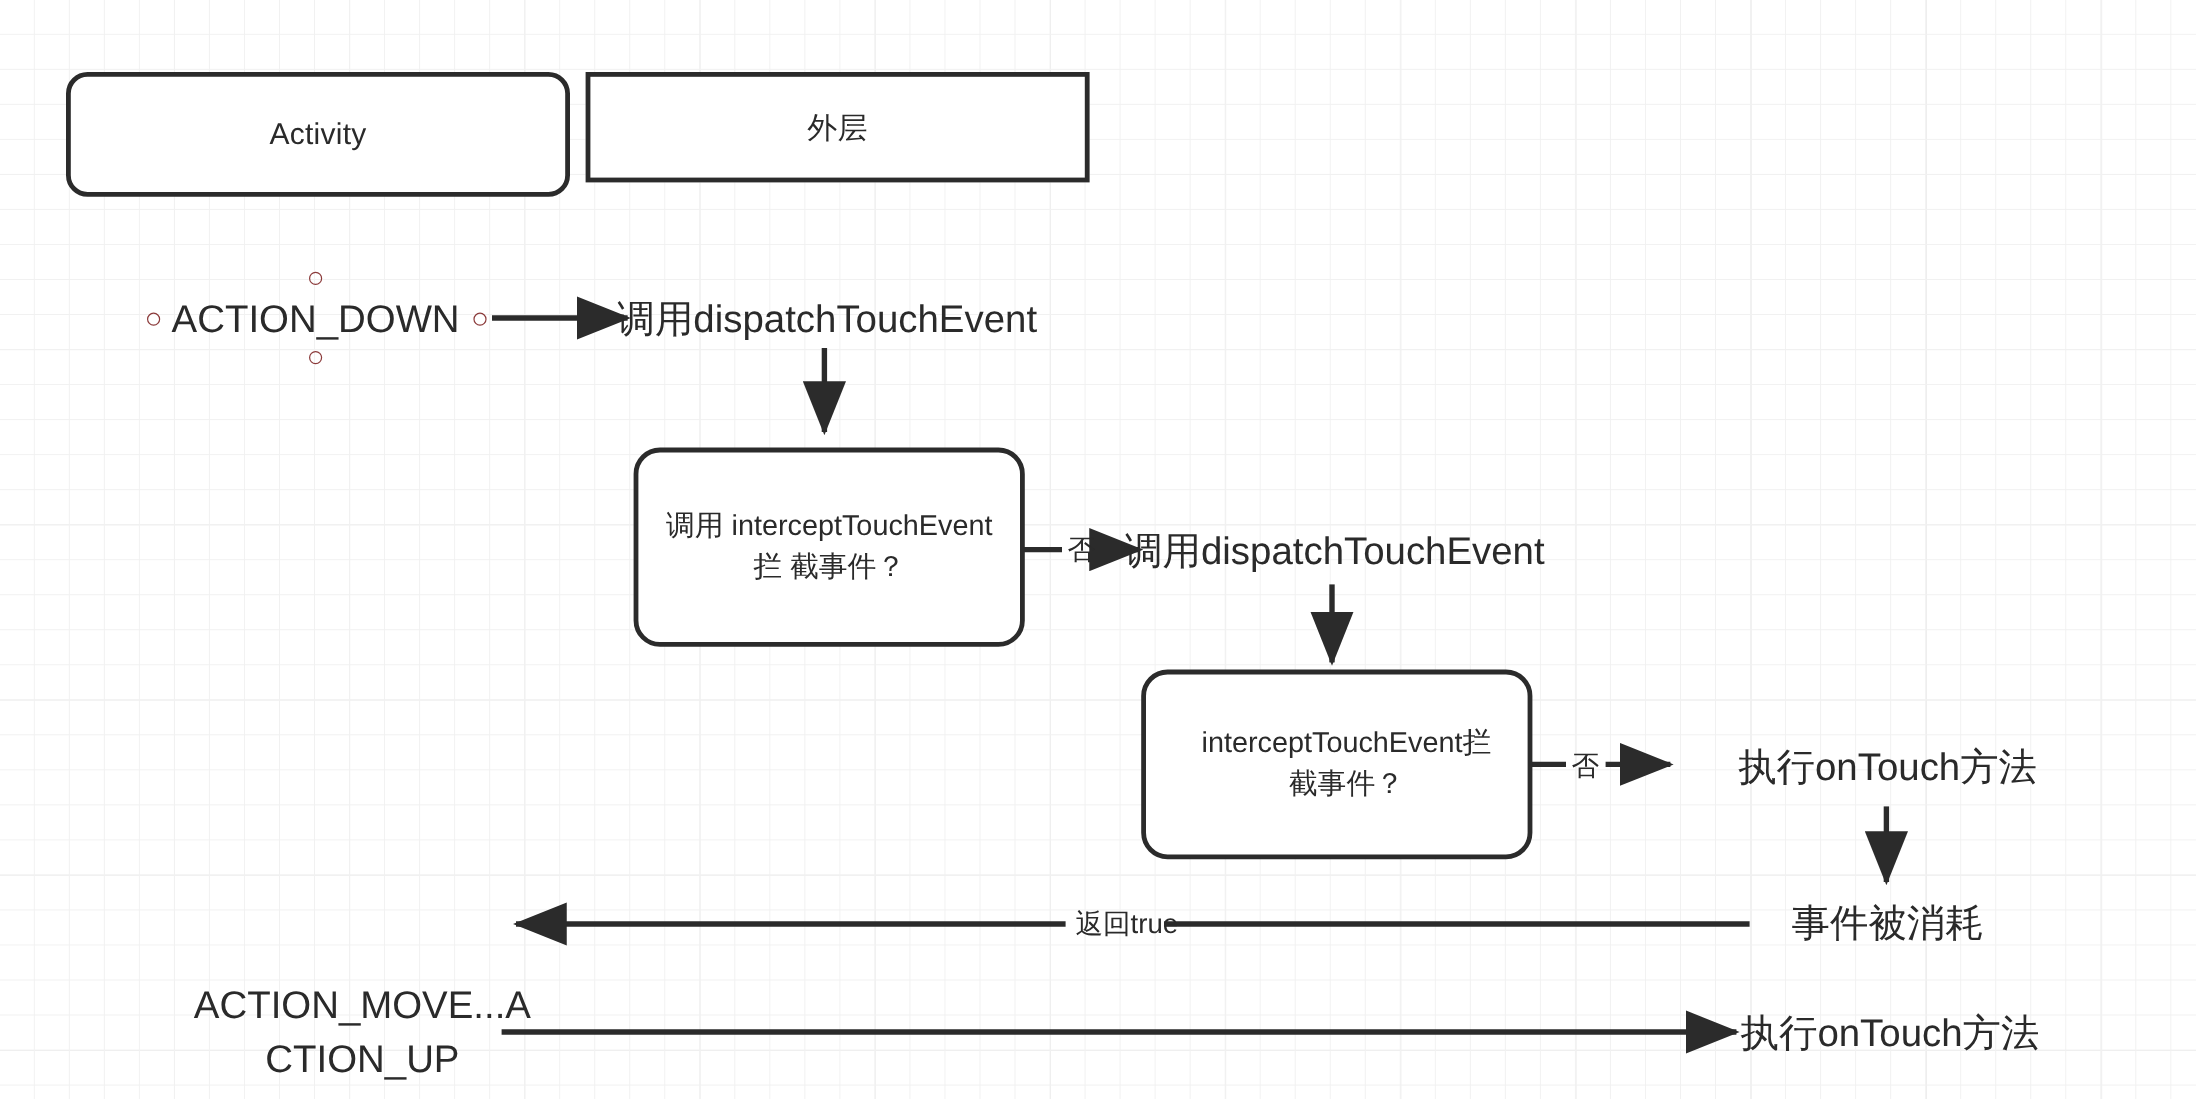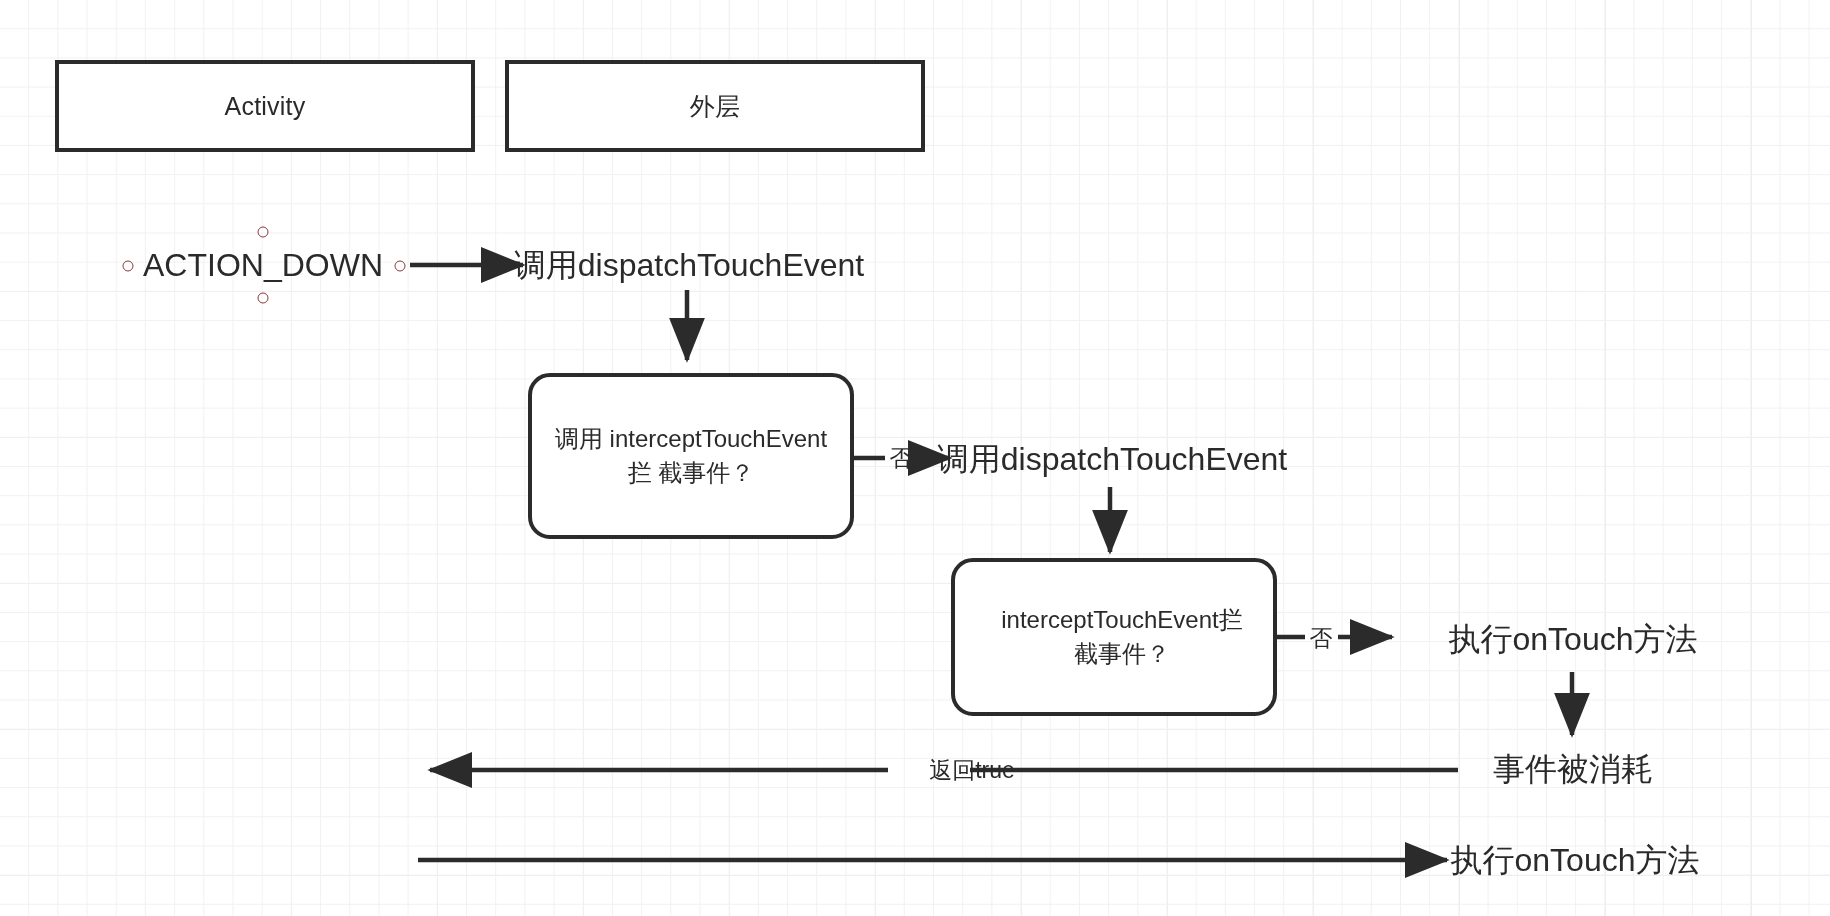--- a/index.html
+++ b/index.html
@@ -124,25 +124,25 @@
     <line x1="1338" y1="637" x2="1392" y2="637" stroke="#2b2b2b" stroke-width="4.5" marker-end="url(#arrowhead)"></line>
 
     <line x1="1572" y1="672" x2="1572" y2="735" stroke="#2b2b2b" stroke-width="4.5" marker-end="url(#arrowhead)"></line>
 
     <line x1="1458" y1="770" x2="970" y2="770" stroke="#2b2b2b" stroke-width="4.5"></line>
     <line x1="888" y1="770" x2="430" y2="770" stroke="#2b2b2b" stroke-width="4.5" marker-end="url(#arrowhead)"></line>
 
     <line x1="418" y1="860" x2="1447" y2="860" stroke="#2b2b2b" stroke-width="4.5" marker-end="url(#arrowhead)"></line>
   </svg>
 
-  <div class="lane" style="left:55px; top:60px; width:420px; height:92px;">
+  <div class="lane" style="left:55px; top:60px; width:420px; height:104px;border-radius:18px;">
     <span>Activity</span>
   </div>
 
-  <div class="lane" style="left:505px; top:60px; width:420px; height:92px;">
+  <div class="lane" style="left:488px; top:60px; width:420px; height:92px;">
     <span>外层</span>
   </div>
 
 
 
   <div class="label" style="left:263px; top:266px;">ACTION_DOWN</div>
 
   <div class="label" style="left:689px; top:266px;">调用dispatchTouchEvent</div>
 
   <div class="decision" style="left:528px; top:373px; width:326px; height:166px;">调用
@@ -152,27 +152,29 @@
   <div class="label" style="left:1112px; top:460px;">调用dispatchTouchEvent</div>
 
   <div class="decision" style="left:951px; top:558px; width:326px; height:158px;padding-left:32px;">interceptTouchEvent拦
 截事件？</div>
 
   <div class="label" style="left:1573px; top:640px;">执行onTouch方法</div>
 
   <div class="label" style="left:1573px; top:770px;">事件被消耗</div>
 
 
+  <div class="label" style="left:302px; top:861px;">ACTION_MOVE...A
+CTION_UP</div>
 
   <div class="label" style="left:1575px; top:861px;">执行onTouch方法</div>
 
   <div class="label small" style="left:901px; top:458px;">否</div>
 
   <div class="label small" style="left:1321px; top:638px;">否</div>
 
-  <div class="label small" style="left:939px; top:770px;margin-left:33px;">返回true</div>
+  <div class="label small" style="left:939px; top:770px;">返回true</div>
 
   <div class="handle" style="left:128px; top:266px;"></div>
   <div class="handle" style="left:263px; top:232px;"></div>
   <div class="handle" style="left:263px; top:298px;"></div>
   <div class="handle" style="left:400px; top:266px;"></div>
 
 </div>
 
 </body></html>

